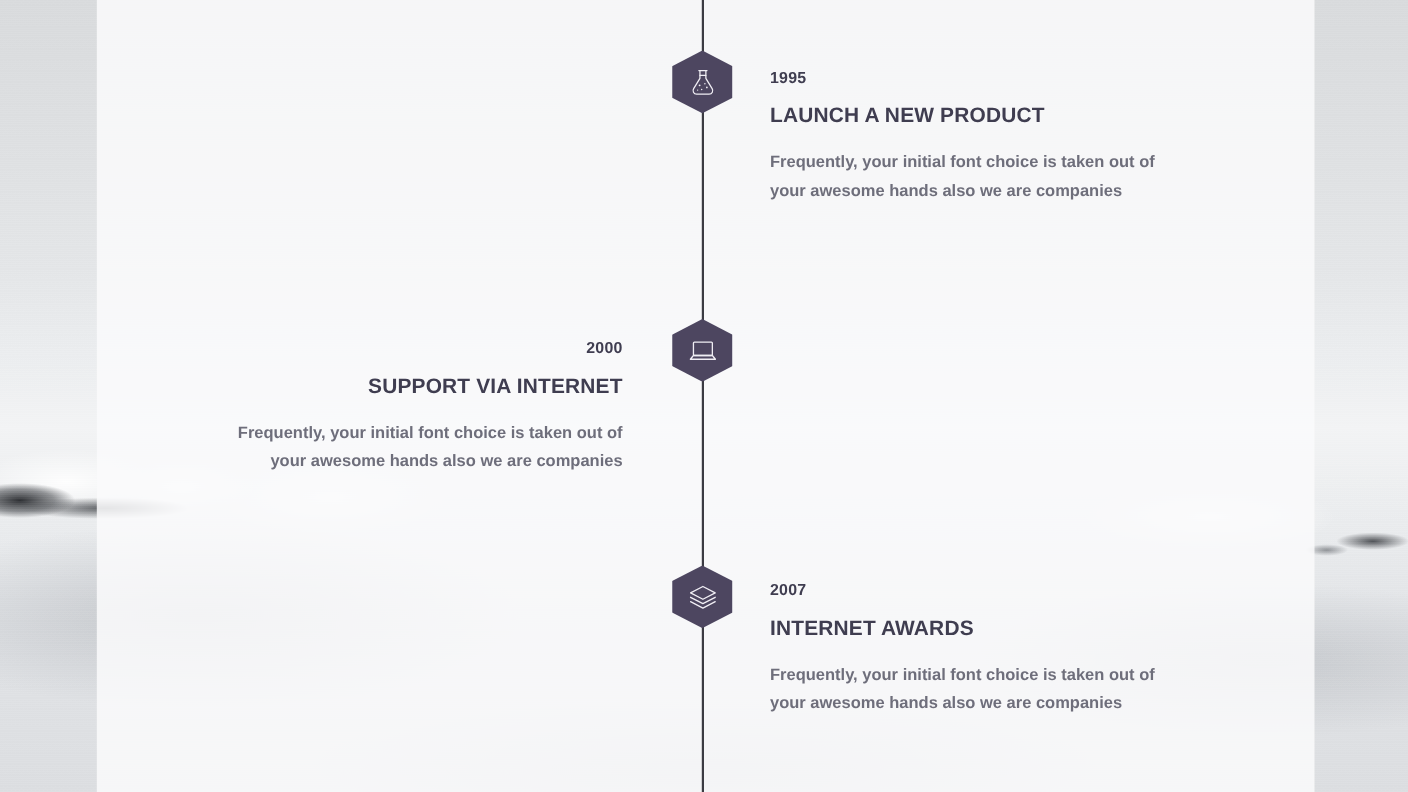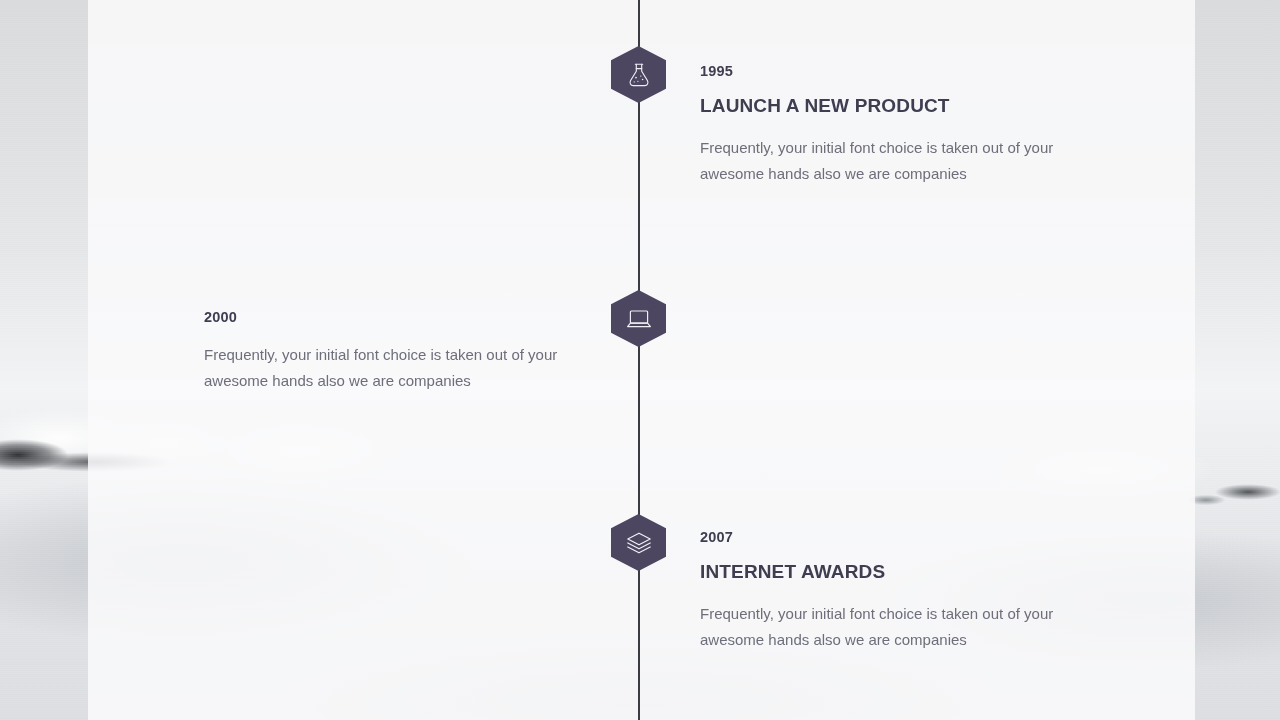--- a/index.html
+++ b/index.html
@@ -116,20 +116,21 @@
     width: 362px;
   }
 
   .tl-text.side-right {
     left: 700px;
     text-align: left;
   }
 
   .tl-text.side-left {
     left: 204px;
+    text-align: right;
   }
 
   .tl-year {
     font-size: 14.5px;
     font-weight: bold;
     color: #3f3d50;
     letter-spacing: 0.2px;
     line-height: 1;
     margin: 0 0 17px 0;
   }
@@ -138,21 +139,21 @@
     font-size: 19px;
     font-weight: bold;
     color: #3f3d50;
     letter-spacing: 0.15px;
     line-height: 1;
     margin: 0 0 20px 0;
   }
 
   .tl-desc {
     font-size: 15px;
-    font-weight: normal;
+    font-weight: bold;
     color: #6e6e7b;
     line-height: 26.5px;
     margin: 0;
   }
 
   
   .row-0 .tl-text { top: 18px; }
   .row-1 .tl-text { top: 20px; }
   .row-2 .tl-text { top: 16px; }
 </style>
@@ -198,20 +199,21 @@
       <span>
         <svg width="28" height="24" viewBox="0 0 28 24" fill="none" stroke="#f0eef4" stroke-width="1.2" stroke-linecap="round" stroke-linejoin="round">
           <rect x="5.4" y="4.0" width="17.2" height="12.2" rx="0.9"></rect>
           <path d="M2.6 19.6 L25.4 19.6 L22.6 16.2 L5.4 16.2 Z"></path>
         </svg>
       </span>
     </div>
 
     <div class="tl-text side-left">
       <div class="tl-year">2000</div>
+      <div class="tl-title">SUPPORT VIA INTERNET</div>
       <div class="tl-desc">Frequently, your initial font choice is taken out of your awesome hands also we are companies</div>
     </div>
   </div>
 
   <div class="tl-row row-2">
 
     <div class="hex-node">
       <span>
         <svg width="28" height="26" viewBox="0 0 28 26" fill="none" stroke="#f0eef4" stroke-width="1.2" stroke-linecap="round" stroke-linejoin="round">
           <path d="M14 3.2 L25.2 9.0 L14 14.8 L2.8 9.0 Z"></path>

